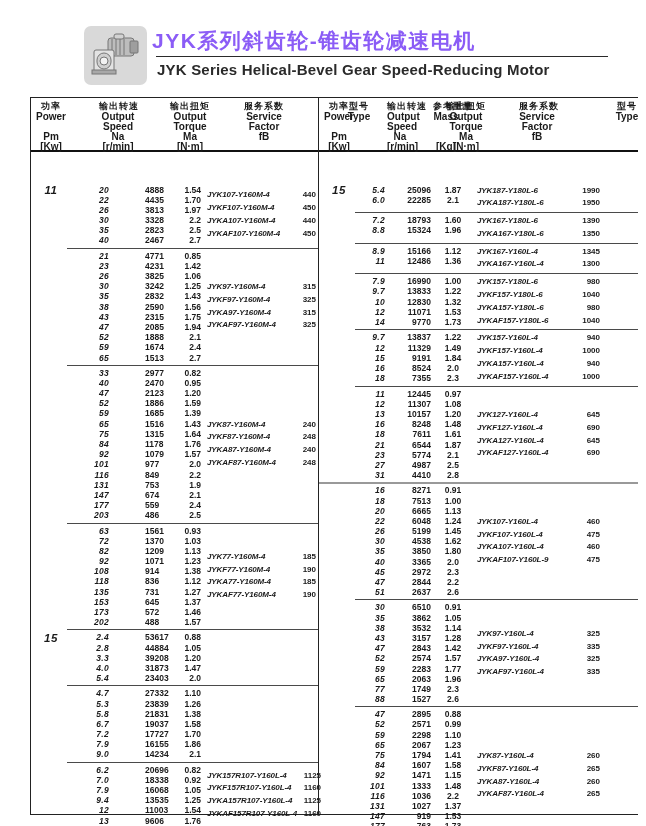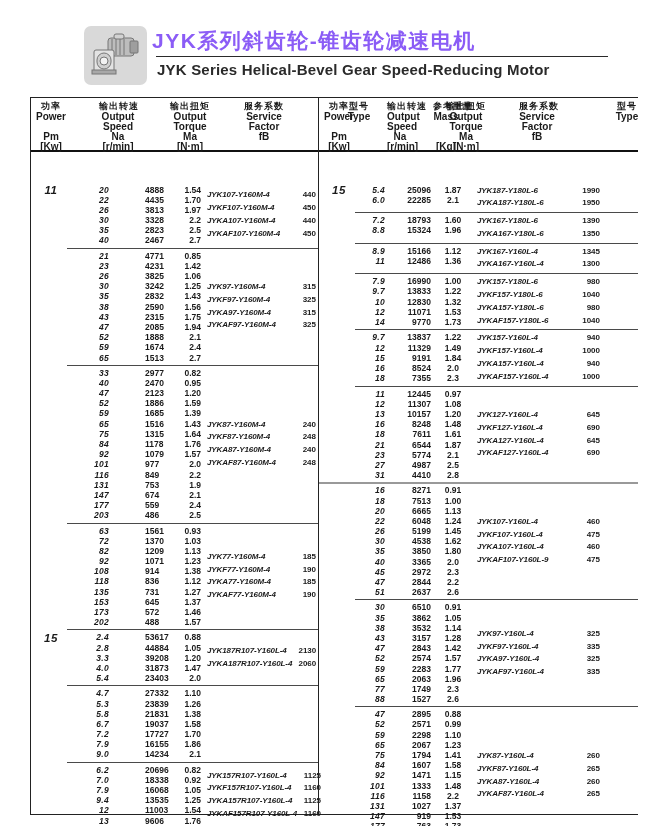--- a/index.html
+++ b/index.html
@@ -482,30 +482,20 @@
     <span class="c-speed">4.0</span>
     <span class="c-torque">31873</span>
     <span class="c-factor">1.47</span>
   </div>
             <div class="row">
     <span class="c-speed">5.4</span>
     <span class="c-torque">23403</span>
     <span class="c-factor">2.0</span>
   </div>
           </div>
-    <div class="types">
-            <div class="type-row">
-    <span class="t-name">JYK187R107-Y160L-4</span>
-    <span class="t-mass">2130</span>
-  </div>
-            <div class="type-row">
-    <span class="t-name">JYKA187R107-Y160L-4</span>
-    <span class="t-mass">2060</span>
-  </div>
-          </div>
   </div>
         <div class="block divided">
     <div class="col-power"></div>
     <div class="rows">
             <div class="row">
     <span class="c-speed">4.7</span>
     <span class="c-torque">27332</span>
     <span class="c-factor">1.10</span>
   </div>
             <div class="row">
@@ -1069,21 +1059,21 @@
     <span class="c-torque">1471</span>
     <span class="c-factor">1.15</span>
   </div>
             <div class="row">
     <span class="c-speed">101</span>
     <span class="c-torque">1333</span>
     <span class="c-factor">1.48</span>
   </div>
             <div class="row">
     <span class="c-speed">116</span>
-    <span class="c-torque">1158</span>
+    <span class="c-torque">1036</span>
     <span class="c-factor">2.2</span>
   </div>
             <div class="row">
     <span class="c-speed">131</span>
     <span class="c-torque">1027</span>
     <span class="c-factor">1.37</span>
   </div>
             <div class="row">
     <span class="c-speed">147</span>
     <span class="c-torque">919</span>

